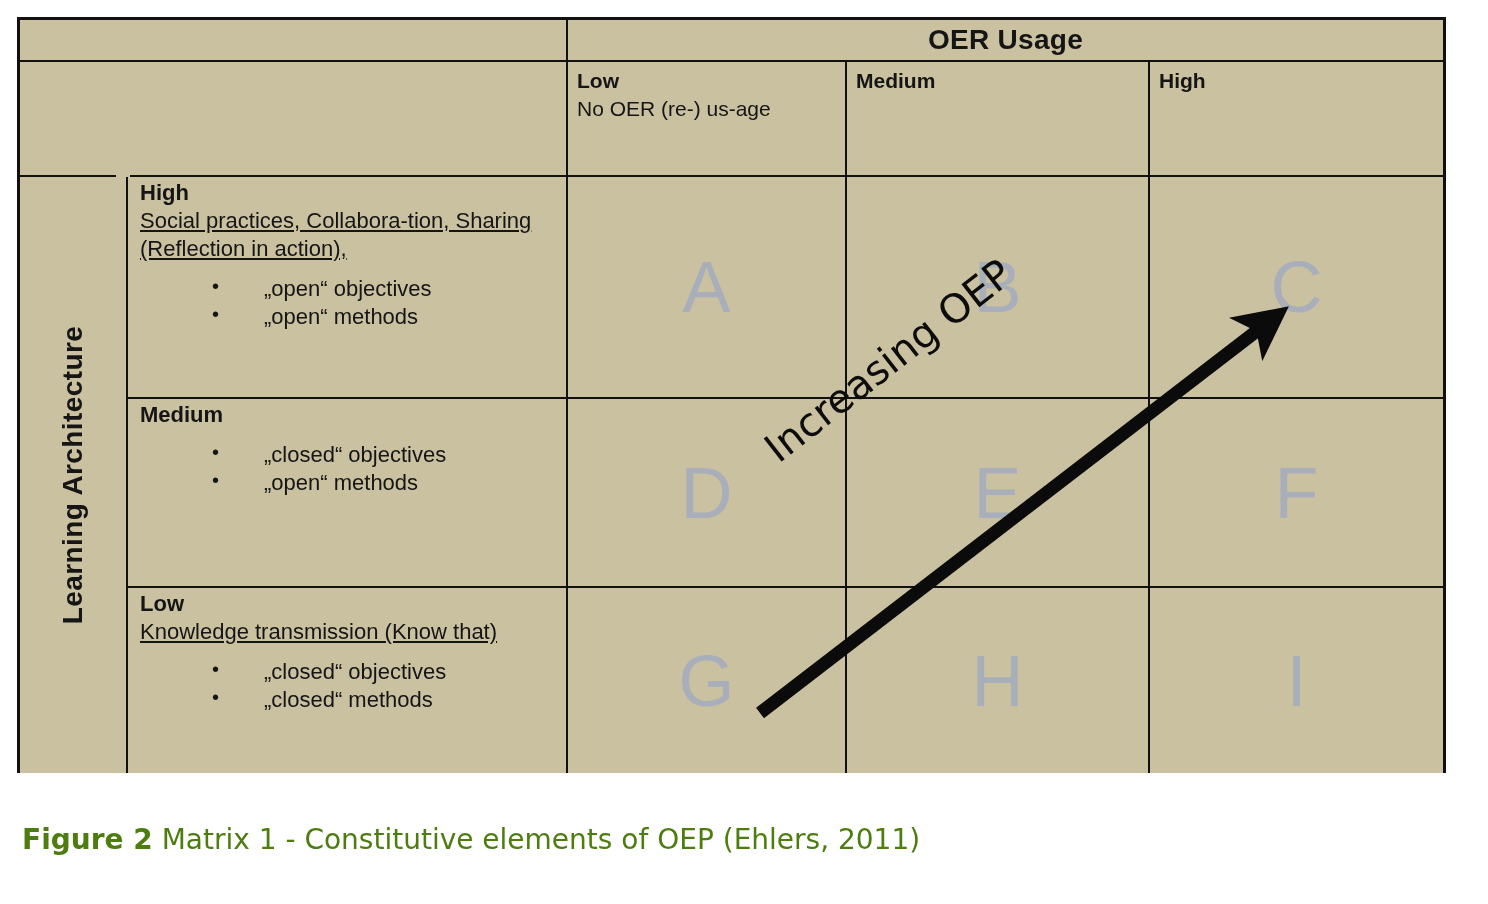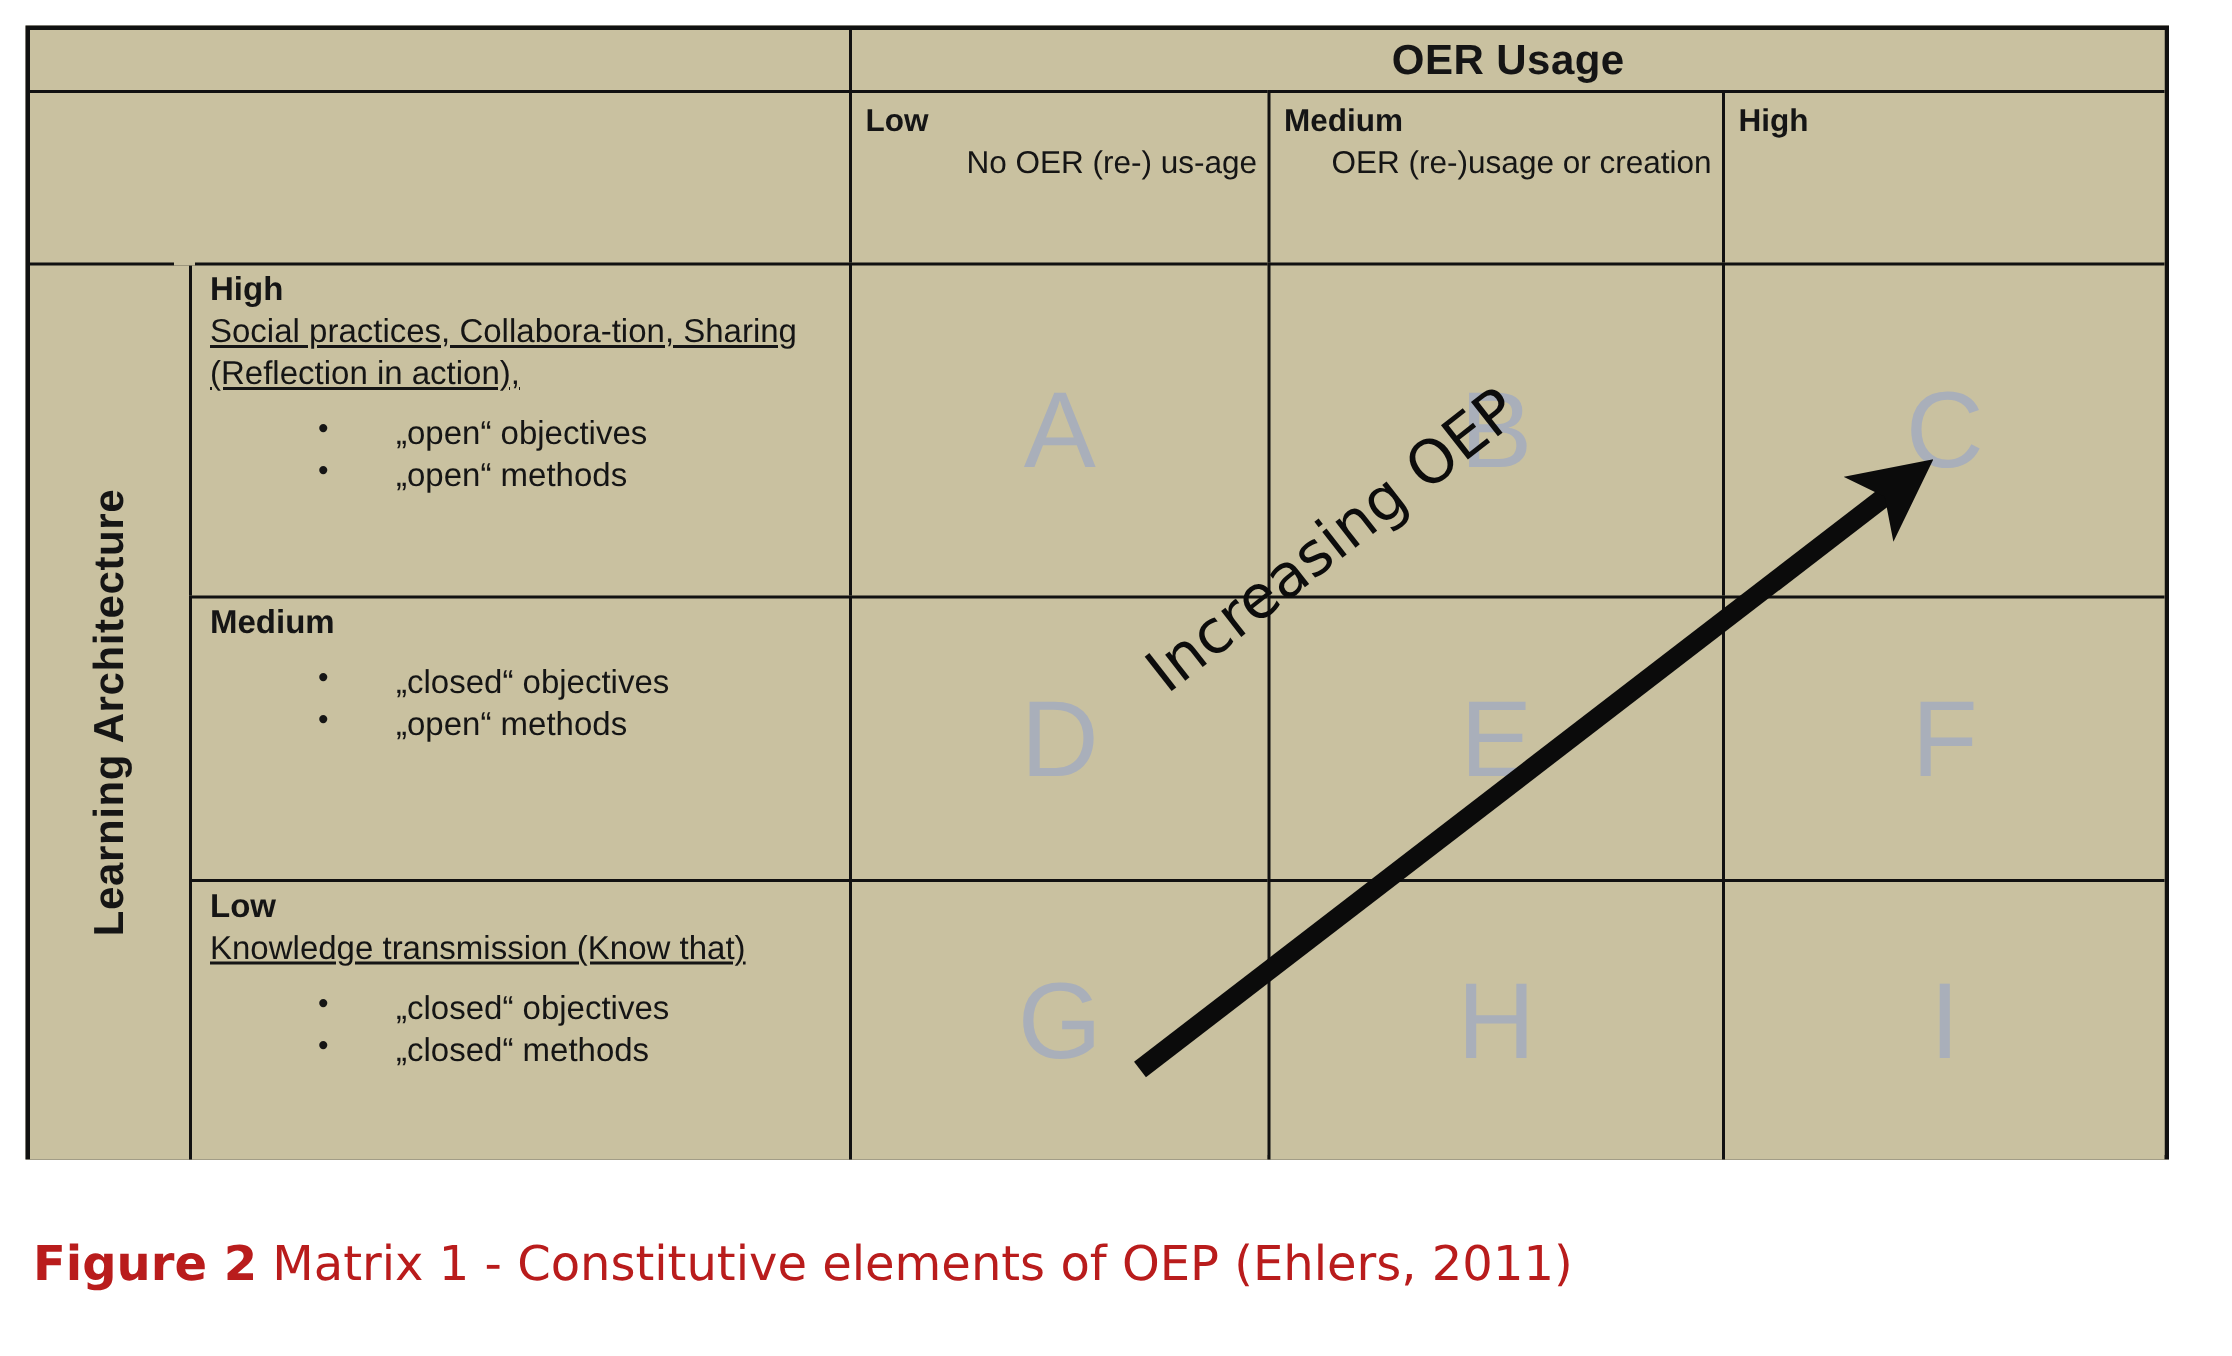--- a/index.html
+++ b/index.html
@@ -75,21 +75,20 @@
   }
   #usage-head-low    { left: 546px;  width: 279px; }
   #usage-head-medium { left: 825px;  width: 303px; }
   #usage-head-high   { left: 1128px; width: 295px; }
   .usage-col-head .uh-title {
     font-weight: bold;
     display: block;
   }
   .usage-col-head .uh-desc {
     display: block;
-    text-align: right;
   }
 
   
   #axis-label-col {
     left: 0; top: 155px; width: 106px; height: 598px;
     border-top: 2px solid #111111;
     display: flex;
     align-items: center;
     justify-content: center;
   }
@@ -185,22 +184,22 @@
     color: #0c0c0c;
     white-space: nowrap;
     font-family: "DejaVu Sans", sans-serif;
   }
 
   
   #figure-caption {
     position: absolute;
     left: 22px;
     top: 823px;
-    font-size: 32px;
-    color: #b91c1c;
+    font-size: 28px;
+    color: #4d7c0f;
     white-space: nowrap;
     font-family: "DejaVu Sans", sans-serif;
   }
   #figure-caption .cap-strong {
     font-weight: bold;
   }
 </style>
 </head>
 <body>
 
@@ -213,21 +212,20 @@
     <div class="cell" id="oer-usage-header">OER Usage</div>
 
     <div class="cell" id="corner-blank2"></div>
 
     <div class="cell usage-col-head" id="usage-head-low">
       <span class="uh-title">Low</span>
       <span class="uh-desc">No OER (re-) us-age</span>
     </div>
     <div class="cell usage-col-head" id="usage-head-medium">
       <span class="uh-title">Medium</span>
-      <span class="uh-desc">OER (re-)usage  or creation</span>
     </div>
     <div class="cell usage-col-head" id="usage-head-high">
       <span class="uh-title">High</span>
     </div>
 
     <div class="cell" id="axis-label-col">
       <span class="vtext">Learning Architecture</span>
     </div>
 
     <div class="cell row-desc" id="row-desc-high">

